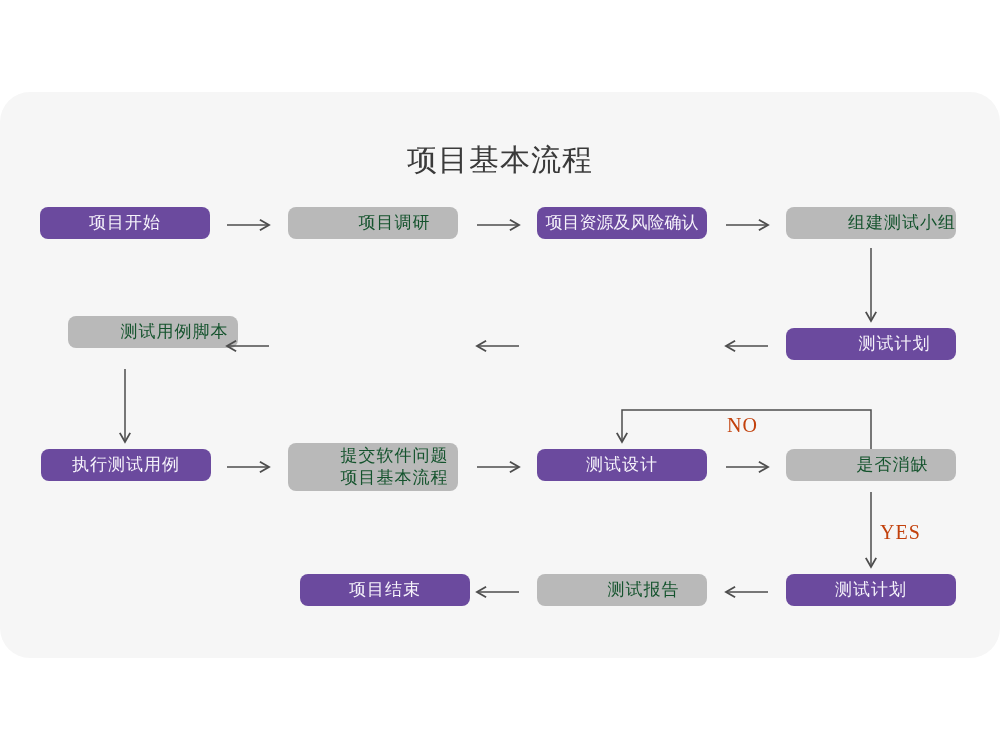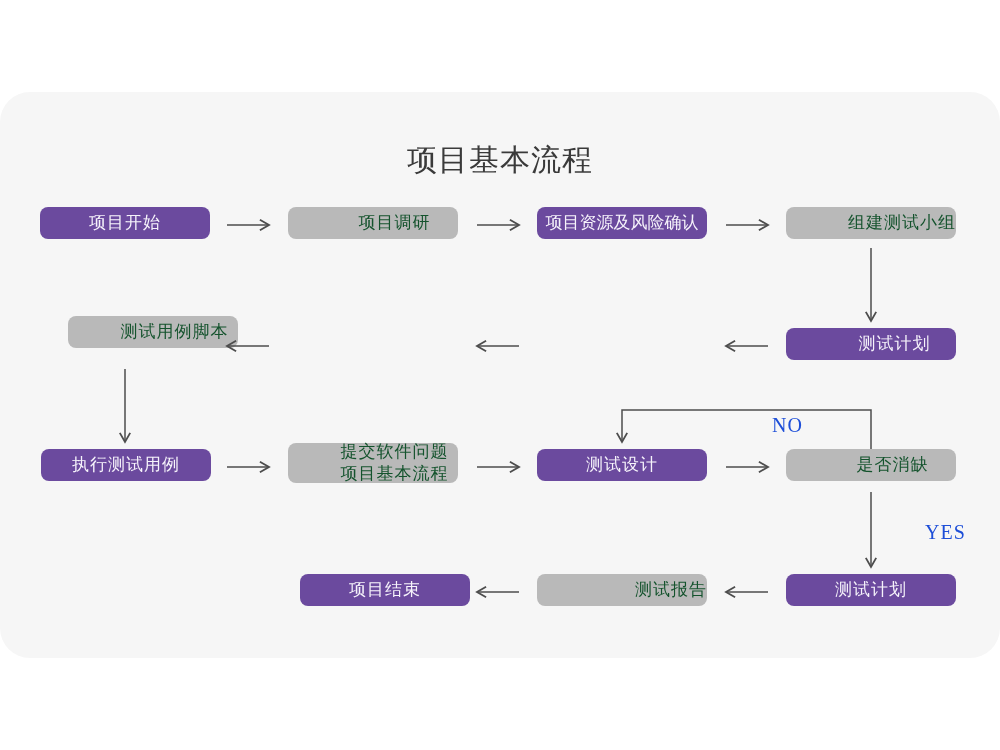--- a/index.html
+++ b/index.html
@@ -6,23 +6,23 @@
   #stage{position:relative;width:1000px;height:750px;background:#ffffff;overflow:hidden;
          font-family:Liberation Serif, serif;}
   #card{position:absolute;left:0;top:92px;width:1000px;height:566px;background:#f6f6f6;border-radius:30px;}
   #title{position:absolute;left:0;top:140px;width:1000px;text-align:center;
          font-size:30px;font-weight:500;color:#3a3a3a;letter-spacing:1px;}
   .node{position:absolute;width:170px;height:32px;border-radius:8px;
         display:flex;flex-direction:column;align-items:center;justify-content:center;
         font-size:17px;letter-spacing:1px;line-height:22px;box-sizing:border-box;}
   .node.purple{background:#6b4a9e;color:#f6f3fb;}
   .node.gray{background:#b9b9b9;color:#14532d;padding-left:43px;}
-  .node.tall{height:40px;}
+  .node.tall{height:48px;}
   #arrows{position:absolute;left:0;top:0;width:1000px;height:750px;pointer-events:none;}
-  .edge-label{position:absolute;font-size:20px;color:#1d4ed8;letter-spacing:1px;margin-left:45px;}
+  .edge-label{position:absolute;font-size:20px;color:#c2410c;letter-spacing:1px;}
 </style>
 </head>
 <body>
 
 <div id="stage">
   <div id="card"></div>
 
   <div id="title">项目基本流程</div>
 
   <div class="node purple" style="left:40px;top:207px;">
@@ -55,21 +55,21 @@
   <div class="node purple" style="left:537px;top:449px;">
       <span>测试设计</span>
     </div>
   <div class="node gray" style="left:786px;top:449px;text-align:center;">
       <span>是否消缺</span>
     </div>
 
   <div class="node purple" style="left:288px;top:574px;margin-left:12px;">
       <span>项目结束</span>
     </div>
-  <div class="node gray" style="left:537px;top:574px;align-items:flex-end;">
+  <div class="node gray" style="left:537px;top:574px;">
       <span>测试报告</span>
     </div>
   <div class="node purple" style="left:786px;top:574px;">
       <span>测试计划</span>
     </div>
 
   <div class="edge-label" style="left:727px;top:414px;">NO</div>
   <div class="edge-label" style="left:880px;top:521px;">YES</div>
 
   <svg id="arrows" width="1000" height="750" viewBox="0 0 1000 750">

